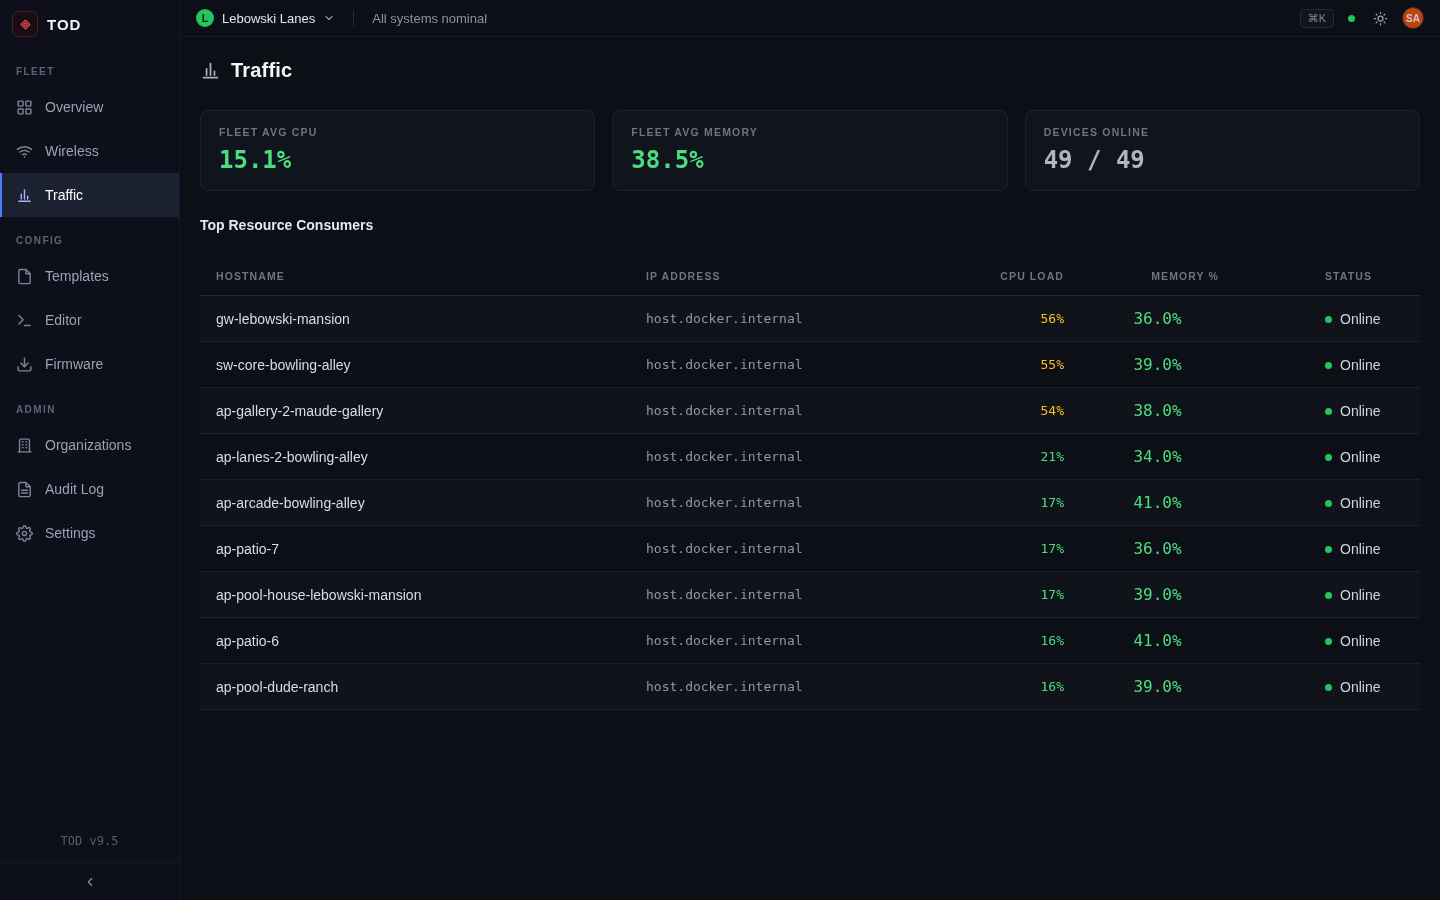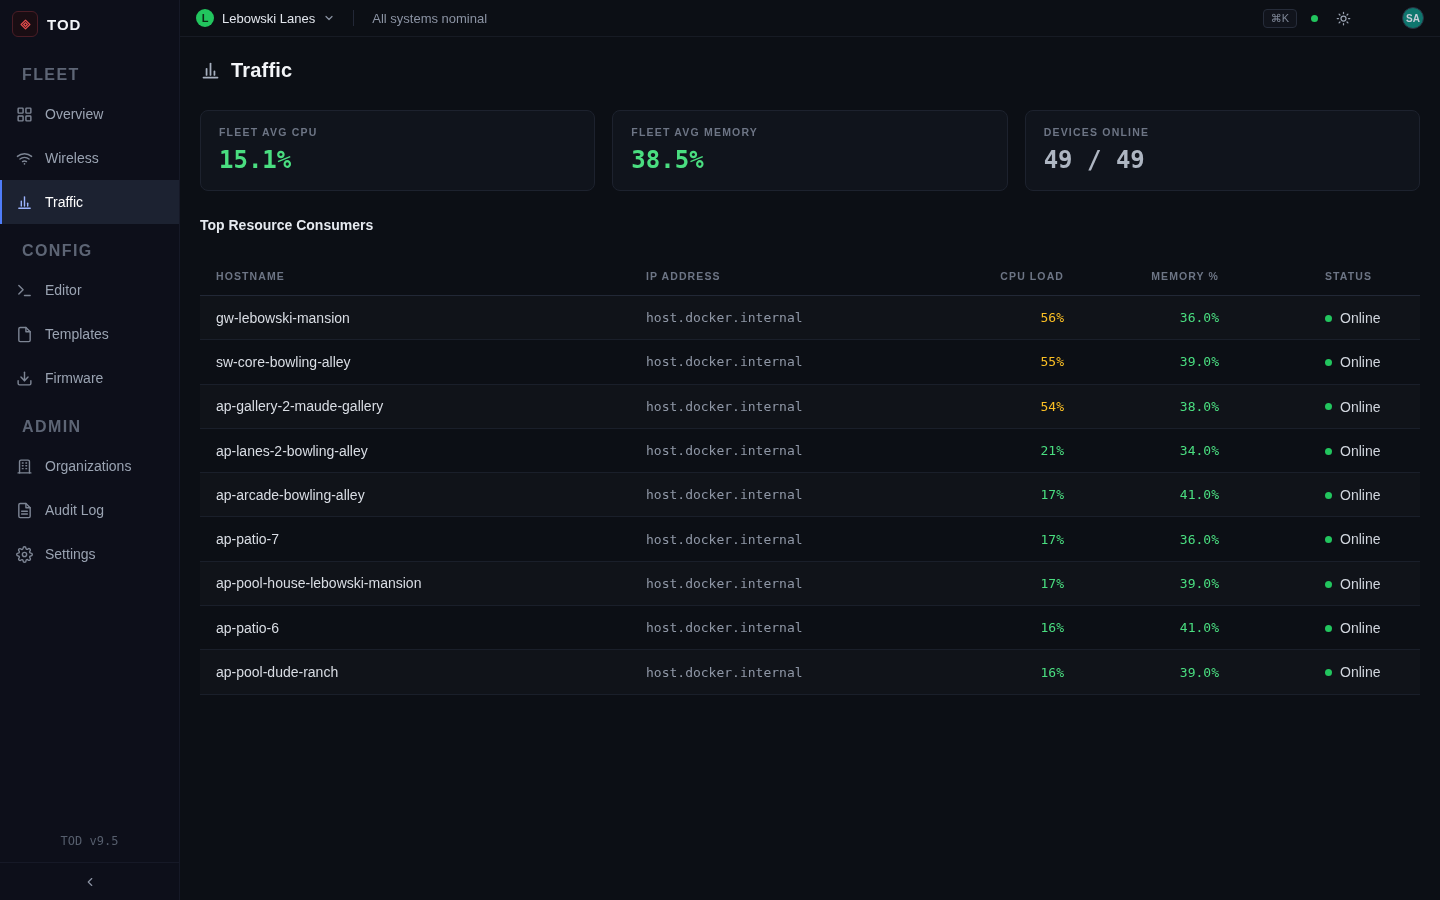--- a/index.html
+++ b/index.html
@@ -26,22 +26,22 @@
     padding: 0 12px; cursor: pointer;
   }
   .logo-box {
     width: 26px; height: 26px; border-radius: 6px;
     background: #190d13; border: 1px solid #4a1d26;
     display: flex; align-items: center; justify-content: center;
     color: #e14b4b;
   }
   .logo-text { font-weight: bold; font-size: 15px; letter-spacing: 1px; color: #f2f4f8; }
   .section-label {
-    padding: 18px 22px 8px;
-    font-size: 16px; letter-spacing: 1.4px; color: #5d6575; font-weight: bold;
+    padding: 18px 16px 8px;
+    font-size: 10px; letter-spacing: 1.4px; color: #5d6575; font-weight: bold;
   }
   .nav-item {
     height: 44px; display: flex; align-items: center; gap: 12px;
     padding: 0 14px; color: #9aa3b2; cursor: pointer;
     border-left: 2px solid transparent;
   }
   .nav-item .nicon { display: flex; color: #7d8594; }
   .nav-item.active {
     background: #1c2231; color: #ffffff;
     border-left: 2px solid #4f7df9;
@@ -78,23 +78,23 @@
   .topbar-spacer { flex: 1; }
   .kbd-badge {
     font-size: 11px; color: #7e8696; background: #11141c;
     border: 1px solid #262c3a; border-radius: 4px;
     padding: 2px 7px; cursor: pointer;
   }
   .health-dot { width: 7px; height: 7px; border-radius: 50%; background: #22c55e; margin: 0 4px; }
   .theme-toggle { color: #9aa3b2; display: flex; cursor: pointer; margin: 0 4px; }
   .user-avatar {
     width: 22px; height: 22px; border-radius: 50%;
-    background: #0f766e; border: 1px solid #2a3040;
+    background: #c2410c; border: 1px solid #2a3040;
     color: #c7cdd8; font-size: 10px; font-weight: bold;
-    display: flex; align-items: center; justify-content: center; cursor: pointer; margin-left: 37px;
+    display: flex; align-items: center; justify-content: center; cursor: pointer;
   }
 
   
   .content { padding: 22px 20px; flex: 1; overflow: hidden; }
   .page-title-row { display: flex; align-items: center; gap: 10px; margin-bottom: 28px; }
   .page-title-row .ticon { color: #a7b0bf; display: flex; }
   .page-title { font-size: 20px; font-weight: bold; color: #f3f5f8; letter-spacing: 0.2px; }
 
   .stats-row { display: grid; grid-template-columns: repeat(3, 1fr); gap: 17px; margin-bottom: 26px; }
   .stat-card {
@@ -113,21 +113,21 @@
     font-size: 10.5px; letter-spacing: 1.1px; color: #6d7585; font-weight: bold;
     text-align: left; padding: 13px 16px; border-bottom: 1px solid #222836; cursor: pointer;
   }
   th.col-cpu, th.col-mem { text-align: right; }
   tbody td { padding: 13px 16px; border-bottom: 1px solid #1a1f2a; font-size: 14px; }
   tbody tr { cursor: pointer; }
   tbody tr:nth-child(odd) { background: rgba(255,255,255,0.018); }
   td.cell-hostname { width: 430px; color: #d9dde4; }
   td.cell-ip { width: 320px; font-family: "DejaVu Sans Mono", monospace; font-size: 13px; color: #8f97a6; }
   td.cell-cpu { width: 130px; text-align: right; font-family: "DejaVu Sans Mono", monospace; font-size: 13px; }
-  td.cell-mem { width: 155px; text-align: right; font-family: "DejaVu Sans Mono", monospace; font-size: 13px; }
+  td.cell-mem { width: 155px; text-align: center; font-family: "DejaVu Sans Mono", monospace; font-size: 16px; }
   td.cell-status { padding-left: 90px; color: #d0d5dd; white-space: nowrap; }
   .val-warn { color: #fbbf24; }
   .val-ok { color: #4ade80; }
   .online-dot {
     display: inline-block; width: 7px; height: 7px; border-radius: 50%;
     background: #22c55e; margin-right: 8px; vertical-align: middle;
   }
   .status-text { vertical-align: middle; }
 </style>
 </head>
@@ -183,35 +183,35 @@
           </svg>
         </span>
         <span>Traffic</span>
       </div>
 
       <div class="section-label">CONFIG</div>
 
       <div class="nav-item">
         <span class="nicon">
           <svg width="17" height="17" viewBox="0 0 24 24" fill="none" stroke="currentColor" stroke-width="2" stroke-linecap="round" stroke-linejoin="round">
+            <path d="M14 2H6a2 2 0 0 0-2 2v16a2 2 0 0 0 2 2h12a2 2 0 0 0 2-2V8z"></path>
+              <polyline points="14 2 14 8 20 8"></polyline>
+          </svg>
+        </span>
+        <span>Templates</span>
+      </div>
+
+      <div class="nav-item">
+        <span class="nicon">
+          <svg width="17" height="17" viewBox="0 0 24 24" fill="none" stroke="currentColor" stroke-width="2" stroke-linecap="round" stroke-linejoin="round">
             <polyline points="4 17 10 11 4 5"></polyline>
               <line x1="12" y1="19" x2="20" y2="19"></line>
           </svg>
         </span>
         <span>Editor</span>
-      </div>
-
-      <div class="nav-item">
-        <span class="nicon">
-          <svg width="17" height="17" viewBox="0 0 24 24" fill="none" stroke="currentColor" stroke-width="2" stroke-linecap="round" stroke-linejoin="round">
-            <path d="M14 2H6a2 2 0 0 0-2 2v16a2 2 0 0 0 2 2h12a2 2 0 0 0 2-2V8z"></path>
-              <polyline points="14 2 14 8 20 8"></polyline>
-          </svg>
-        </span>
-        <span>Templates</span>
       </div>
 
       <div class="nav-item">
         <span class="nicon">
           <svg width="17" height="17" viewBox="0 0 24 24" fill="none" stroke="currentColor" stroke-width="2" stroke-linecap="round" stroke-linejoin="round">
             <path d="M21 15v4a2 2 0 0 1-2 2H5a2 2 0 0 1-2-2v-4"></path>
               <polyline points="7 10 12 15 17 10"></polyline>
               <line x1="12" y1="15" x2="12" y2="3"></line>
           </svg>
         </span>

